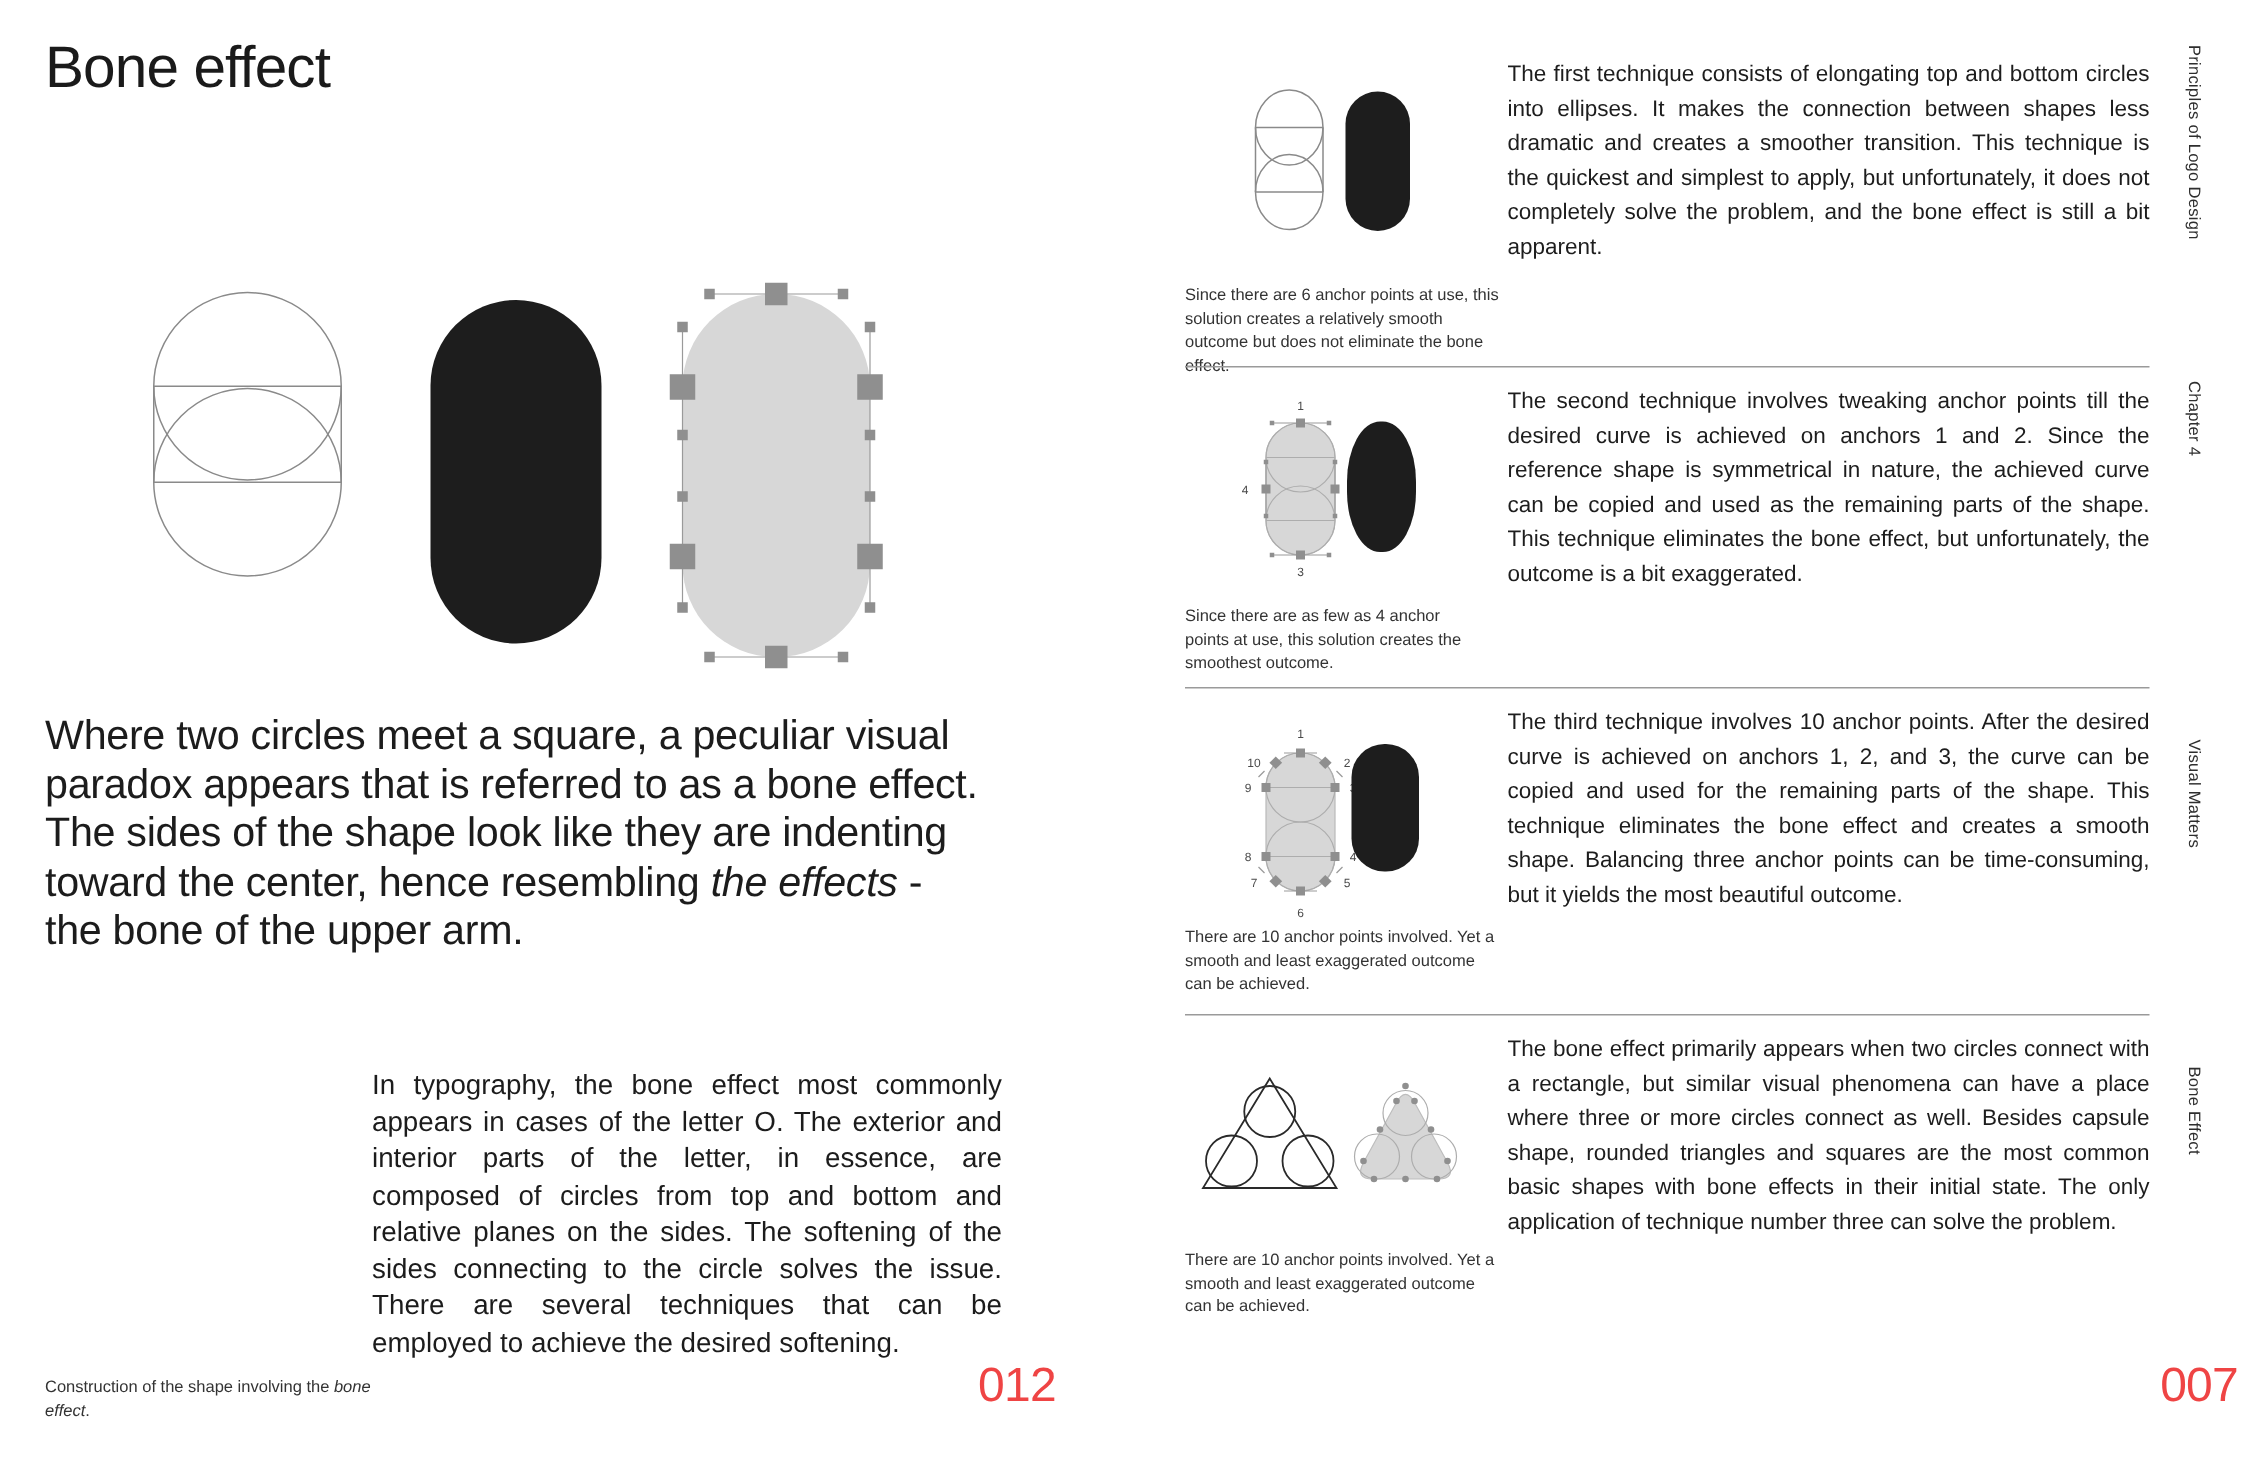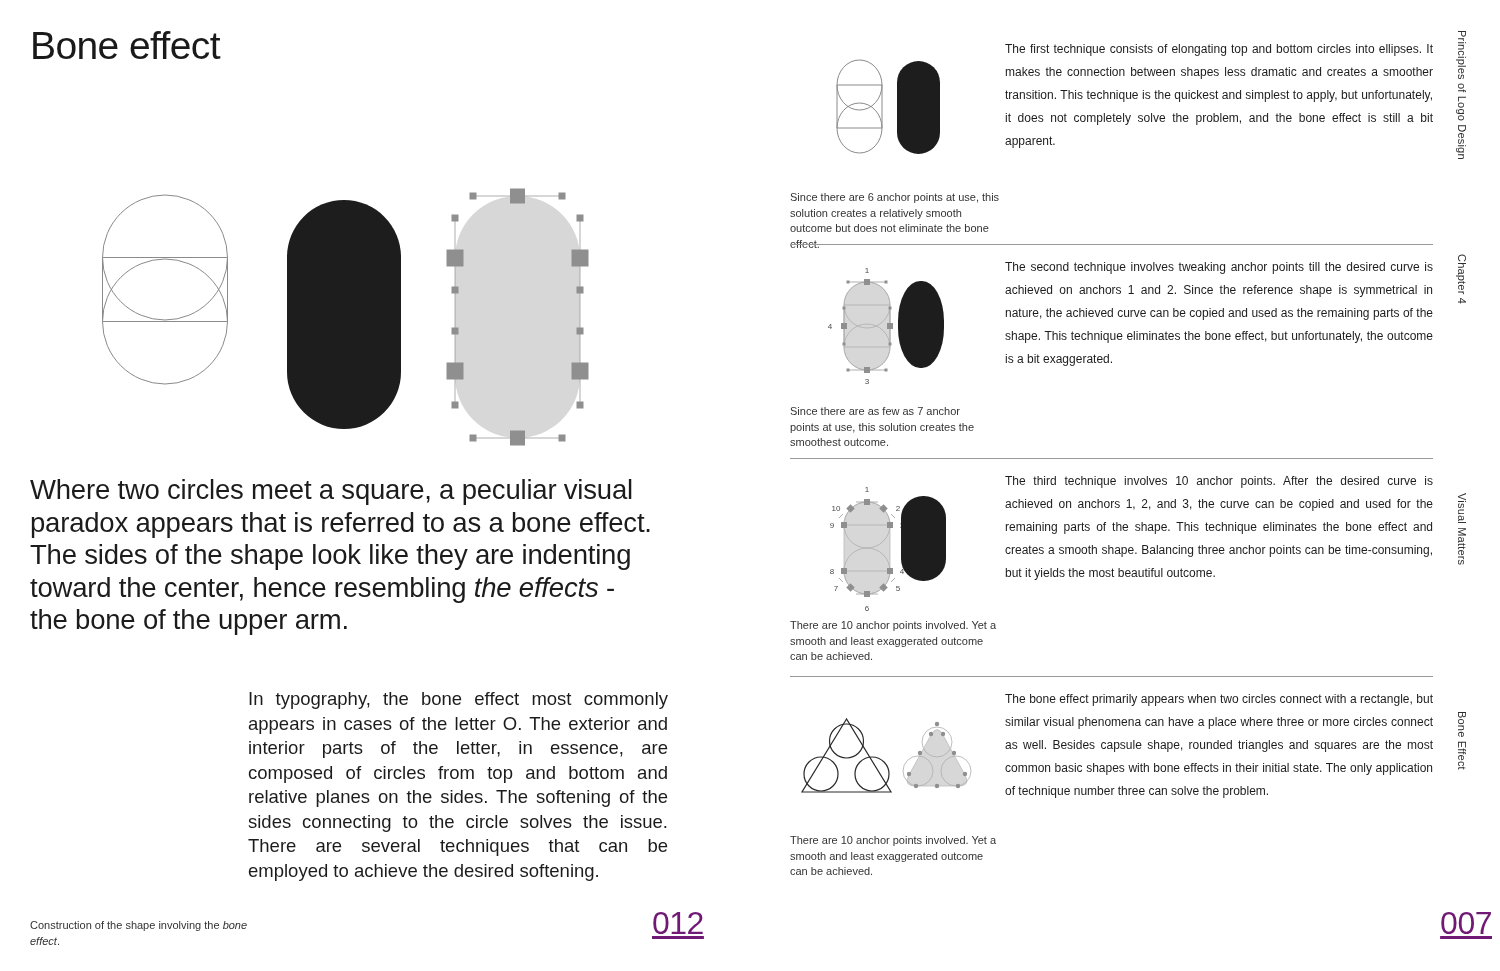--- a/index.html
+++ b/index.html
@@ -2,24 +2,24 @@
 <html style="--ink: #1d1d1d; --shape-gray: #d7d7d7; --handle-gray: #8f8f8f; --divider-gray: #9a9a9a; --caption-gray: #333333;"><head>
 <meta charset="utf-8">
 <style>
   html,body{margin:0;padding:0;background:#ffffff;}
   .spread{position:relative;width:1500px;height:971px;background:#fff;overflow:hidden;
           font-family:"Liberation Sans","DejaVu Sans",sans-serif;color:var(--ink,#1d1d1d);}
   .abs{position:absolute;}
   .title{font-size:39px;letter-spacing:-0.6px;color:#1a1a1a;}
   .intro{font-size:27.5px;line-height:32.5px;letter-spacing:-0.2px;color:#1c1c1c;}
   .intro .it, .cap .it{font-style:italic;}
-  .para-sm{font-size:18.5px;line-height:24.5px;text-align:justify;color:#1c1c1c;}
-  .body17{font-size:12px;line-height:23px;text-align:justify;color:#1d1d1d;}
+  .para-sm{font-size:18.5px;line-height:24.5px;text-align:justify;color:#1c1c1c;margin-top:24px;}
+  .body17{font-size:15px;line-height:23px;text-align:justify;color:#1d1d1d;}
   .cap{font-size:11px;line-height:15.5px;color:var(--caption-gray,#333);}
-  .pagenum{font-size:32px;letter-spacing:-0.5px;color:#701a75;text-decoration:underline;}
+  .pagenum{font-size:32px;letter-spacing:-0.5px;color:#ef4444;}
   .divider{height:1px;background:var(--divider-gray,#9a9a9a);}
   .sidelabel{writing-mode:vertical-rl;font-size:11px;letter-spacing:0.2px;color:#2e2e2e;white-space:nowrap;}
   .blackshape{background:var(--ink,#1d1d1d);}
   svg .construct{stroke:#8a8a8a;stroke-width:1;fill:none;}
   svg .construct-dark{stroke:#2a2a2a;stroke-width:1.2;fill:none;}
   svg .faint{stroke:#adadad;stroke-width:0.8;fill:none;}
   svg .handleline{stroke:#9a9a9a;stroke-width:0.8;fill:none;}
   svg .handle{fill:var(--handle-gray,#8f8f8f);}
   svg .grayfill{fill:var(--shape-gray,#d7d7d7);}
   svg .num{font-family:"Liberation Sans",sans-serif;font-size:8px;fill:#4a4a4a;text-anchor:middle;}
@@ -122,21 +122,21 @@
       <rect class="handle" x="30.5" y="44.5" width="3" height="3"></rect>
       <rect class="handle" x="30.5" y="80.5" width="3" height="3"></rect>
       <rect class="handle" x="76.5" y="44.5" width="3" height="3"></rect>
       <rect class="handle" x="76.5" y="80.5" width="3" height="3"></rect>
       <text class="num" x="55" y="11">1</text>
       <text class="num" x="92" y="67">2</text>
       <text class="num" x="55" y="122">3</text>
       <text class="num" x="18" y="67">4</text>
     </svg>
     <div class="abs blackshape" style="left:898px;top:281px;width:46px;height:87px;border-radius:48% 48% 48% 48% / 46% 46% 46% 46%;"></div>
-    <div class="abs cap" style="left:790px;top:404px;width:200px;">Since there are as few as 7 anchor points at use, this solution creates the smoothest outcome.</div>
+    <div class="abs cap" style="left:790px;top:404px;width:200px;">Since there are as few as 4 anchor points at use, this solution creates the smoothest outcome.</div>
     <div class="abs body17" style="left:1005px;top:256px;width:428px;">The second technique involves tweaking anchor points till the desired curve is achieved on anchors 1 and 2. Since the reference shape is symmetrical in nature, the achieved curve can be copied and used as the remaining parts of the shape. This technique eliminates the bone effect, but unfortunately, the outcome is a bit exaggerated.</div>
   </div>
 
   <div class="abs divider" style="left:790px;top:458px;width:643px;"></div>
 
   <div>
     <svg class="abs" style="left:812px;top:478px;" width="110" height="136" viewBox="0 0 110 136">
       <rect class="grayfill" x="32" y="24" width="46" height="92" rx="23" stroke="#b9b9b9" stroke-width="0.8"></rect>
       <circle class="faint" cx="55" cy="47" r="23"></circle>
       <circle class="faint" cx="55" cy="93" r="23"></circle>

